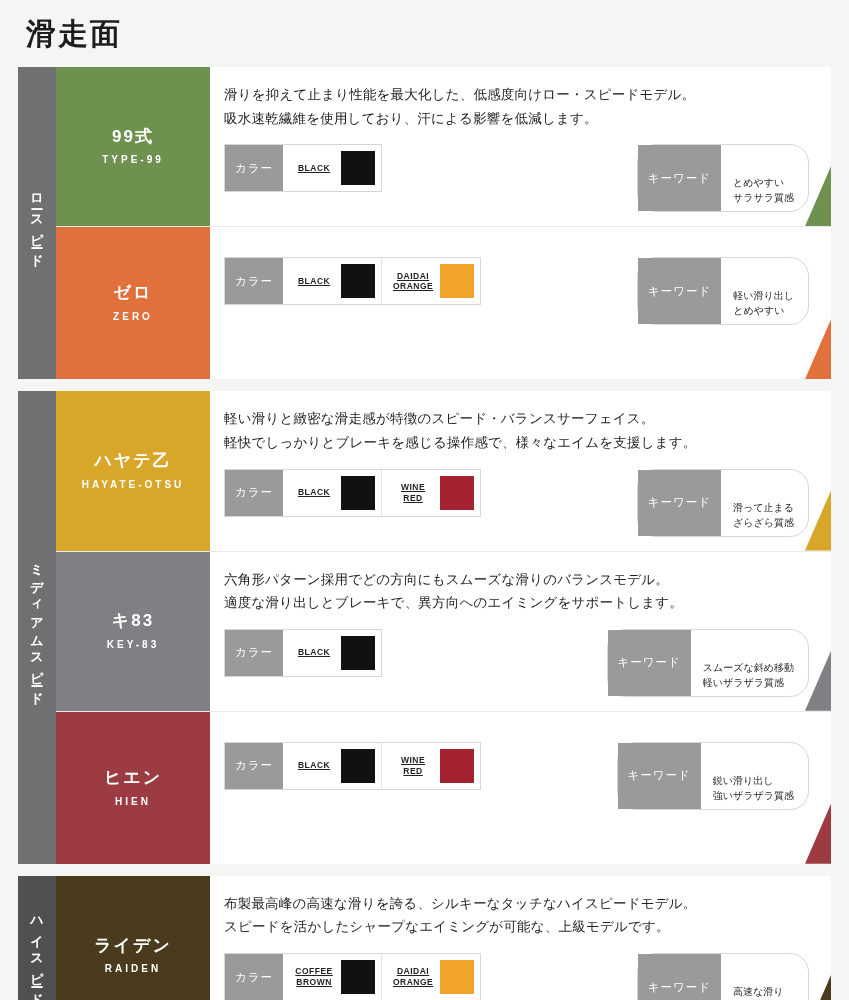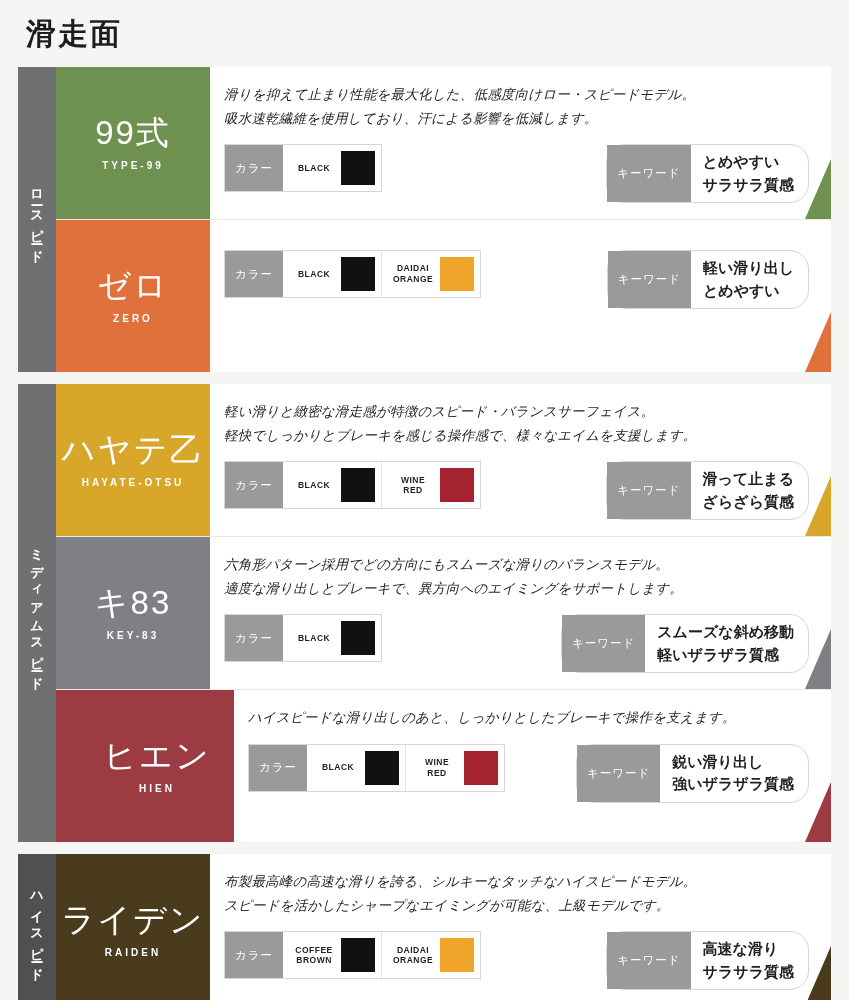--- a/index.html
+++ b/index.html
@@ -58,22 +58,22 @@
   .prod-name{
     width:154px;
     flex:0 0 154px;
     display:flex;
     flex-direction:column;
     align-items:center;
     justify-content:center;
     color:#ffffff;
   }
   .prod-name .jp{
-    font-size:33px;
-    font-weight:normal;
+    font-size:17px;
+    font-weight:bold;
     letter-spacing:2px;
     line-height:1.1;
   }
   .prod-name .en{
     margin-top:8px;
     font-size:10px;
     font-weight:bold;
     letter-spacing:3px;
   }
 
@@ -84,21 +84,20 @@
     box-sizing:border-box;
     display:flex;
     flex-direction:column;
     justify-content:flex-start;
   }
   .desc{
     font-size:13.5px;
     line-height:1.75;
     color:#1f1f1f;
     letter-spacing:0.2px;
-    font-style:italic;
   }
   .desc div{white-space:nowrap;}
 
   .meta{
     margin-top:14px;
     display:flex;
     align-items:flex-start;
     gap:2px;
   }
 
@@ -112,21 +111,21 @@
   .chip-head{
     background:#9a9a9a;
     color:#ffffff;
     font-size:11.5px;
     letter-spacing:1px;
     padding:0 10px;
     display:flex;
     align-items:center;
     white-space:nowrap;
   }
-  .color-items{display:flex;align-items:flex-start;}
+  .color-items{display:flex;align-items:flex-start;text-decoration:underline;}
   .color-item{
     display:flex;
     align-items:center;
     padding:6px 0 6px 8px;
     border-left:1px solid #e6e4e1;
   }
   .color-item:first-child{border-left:none;}
   .color-item .cname{
     font-size:8.5px;
     font-weight:bold;
@@ -139,25 +138,26 @@
   .swatch{
     width:34px;
     height:34px;
     margin:0 6px 0 4px;
     display:block;
   }
 
   .kw-chip{margin-left:auto;border-radius:19px;}
   .kw-text{
     padding:6px 14px 6px 12px;
-    font-size:15px;
-    font-weight:bold;
+    font-size:10px;
+    font-weight:normal;
     line-height:1.5;
     color:#1f1f1f;
     white-space:nowrap;
+    margin-top:24px;
   }
 
   
   .wedge{
     position:absolute;
     right:0;
     bottom:0;
     width:26px;
     height:60px;
   }
@@ -302,27 +302,26 @@
                   <div class="kw-text">
                     <div>スムーズな斜め移動</div>
                     <div>軽いザラザラ質感</div>
                   </div>
                 </div>
               </div>
               <div class="wedge" style="background: rgb(126, 128, 131); clip-path: polygon(100% 0px, 100% 100%, 0px 100%);"></div>
             </div>
           </div>
           <div class="prod-row">
-            <div class="prod-name" style="background: rgb(157, 59, 66); padding-left: 24px;">
+            <div class="prod-name" style="background: rgb(157, 59, 66);">
               <div class="jp">ヒエン</div>
               <div class="en">HIEN</div>
             </div>
             <div class="prod-body">
               <div class="desc">
-                <div>ハイスピードな滑り出しのあと、しっかりとしたブレーキで操作を支えます。</div>
               </div>
               <div class="meta">
                 <div class="chip">
                   <div class="chip-head">カラー</div>
                   <div class="color-items">
                     <div class="color-item">
                       <div class="cname">BLACK</div>
                       <div class="swatch" style="background: rgb(17, 17, 17);"></div>
                     </div>
                     <div class="color-item">

